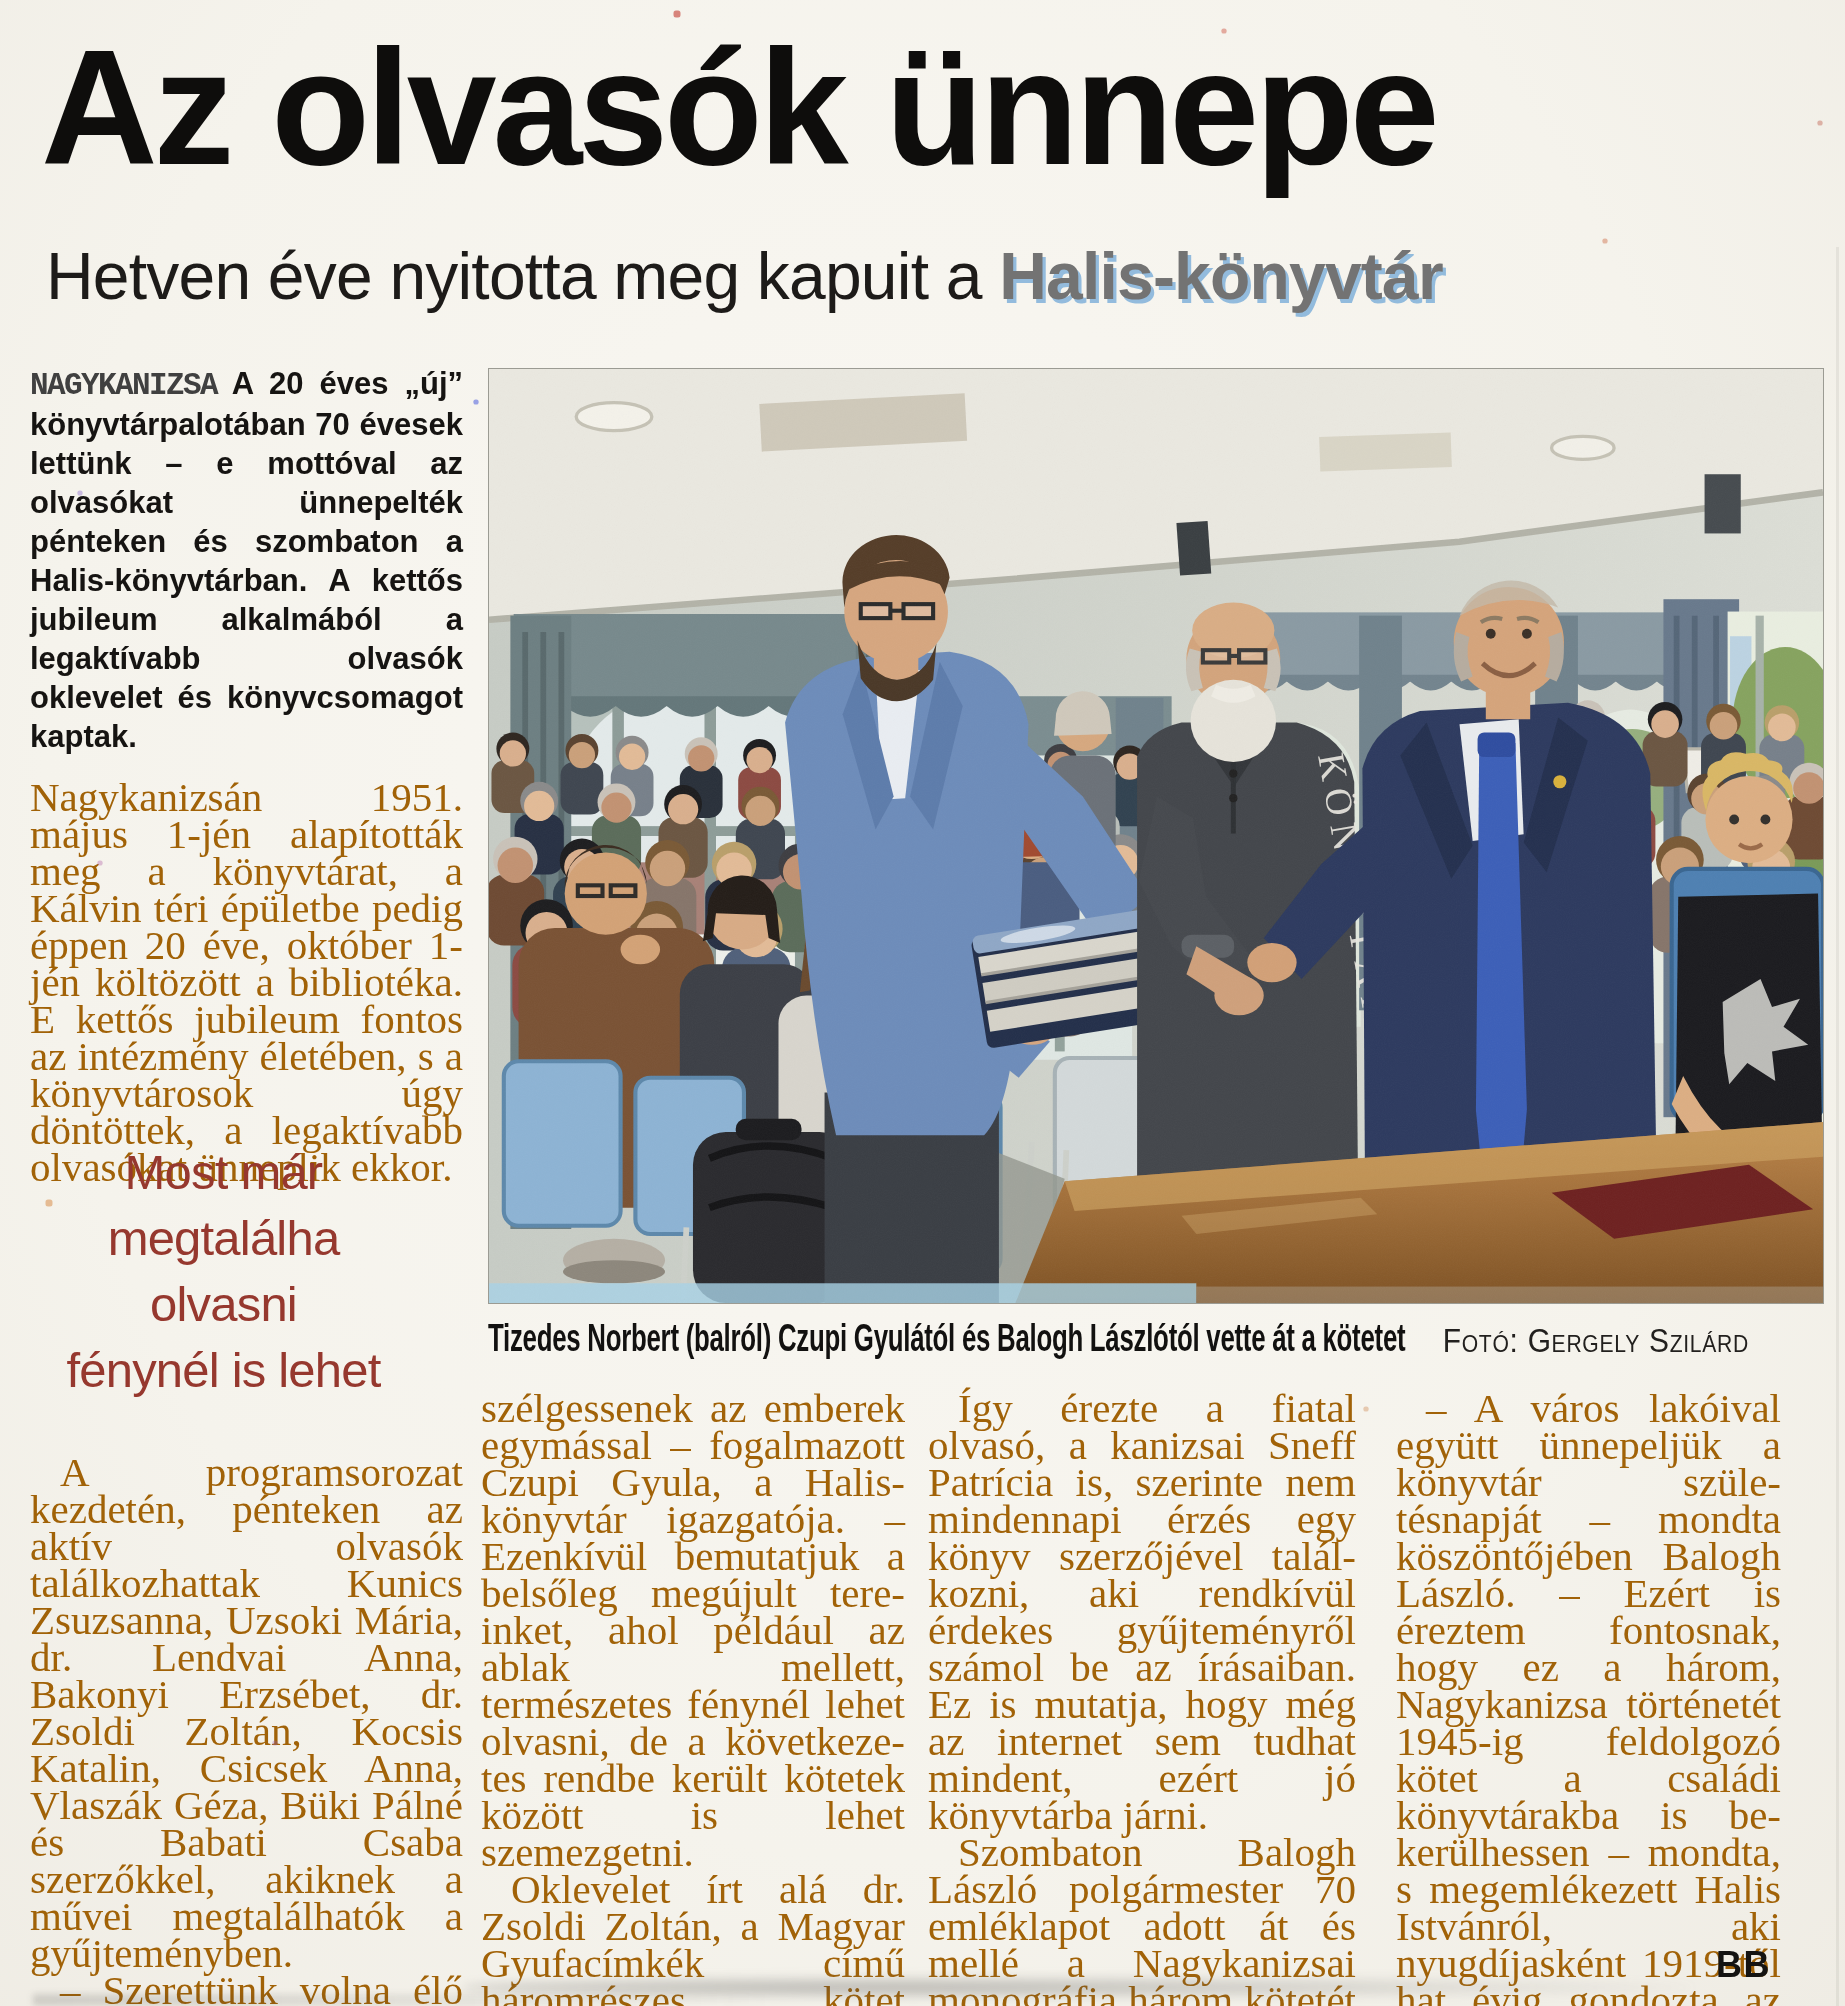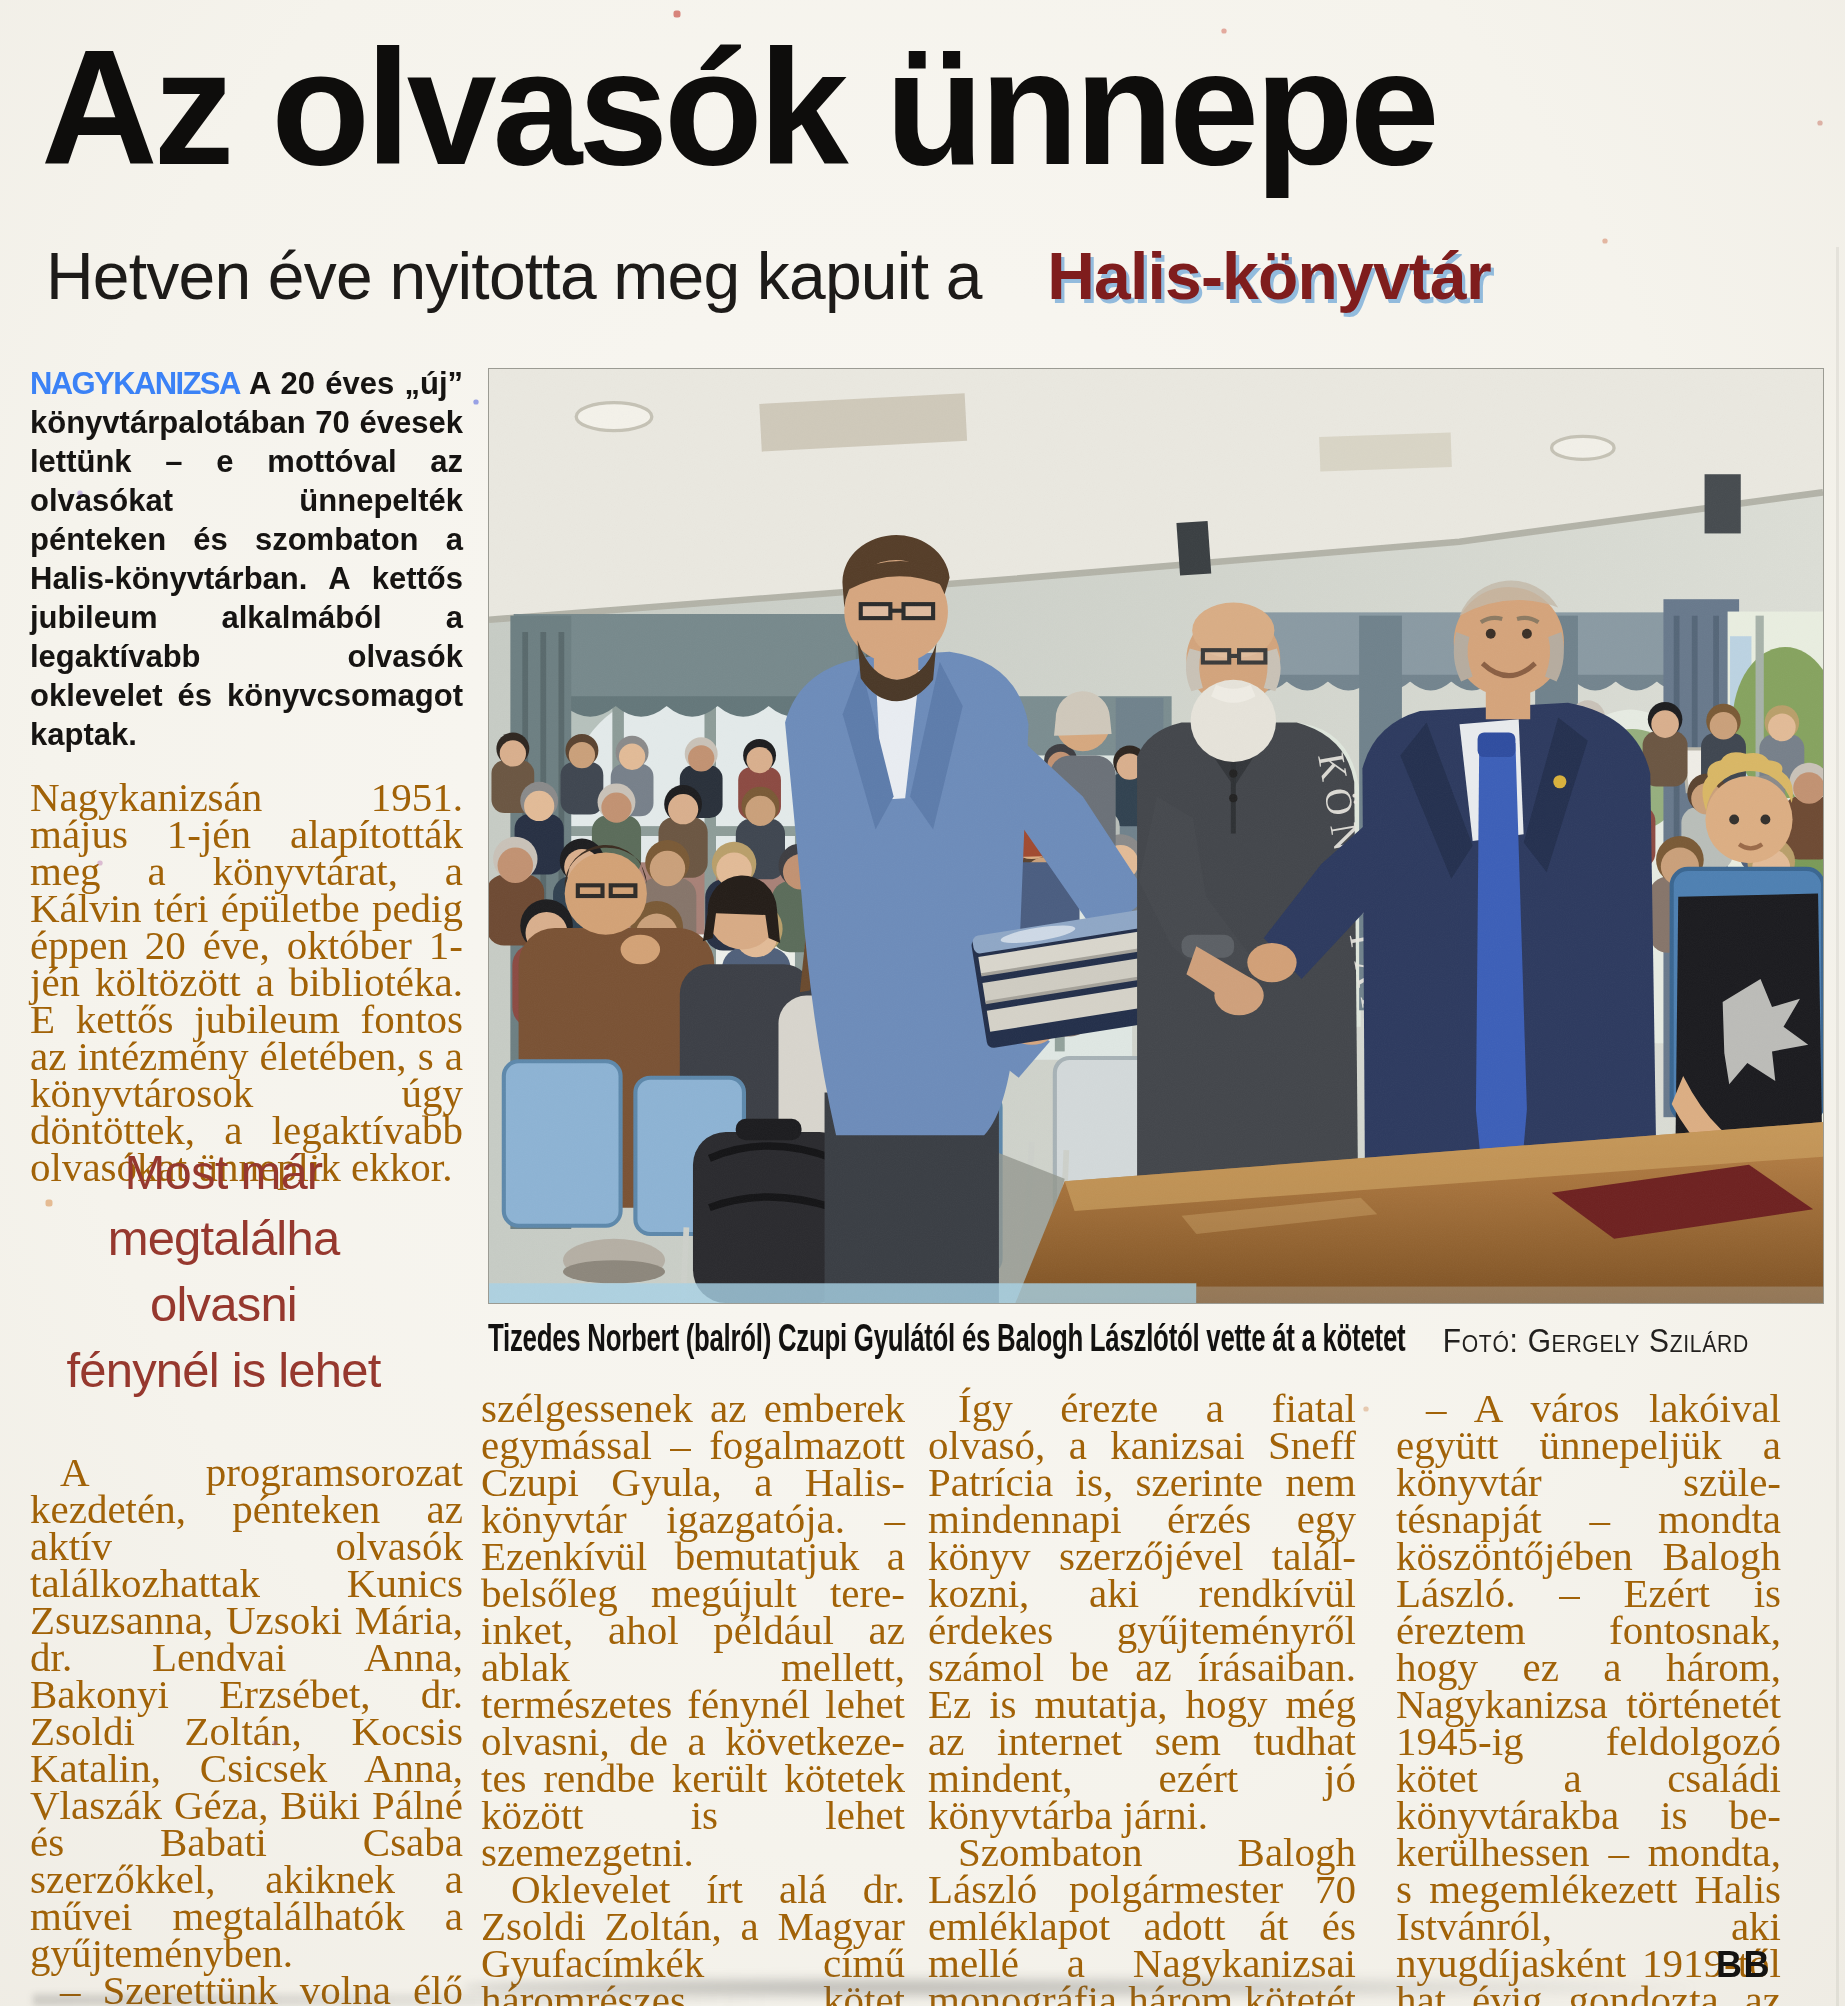--- a/index.html
+++ b/index.html
@@ -13,31 +13,30 @@
   .headline{
     left:41px;top:13px;width:1686px;
     font-size:164px;line-height:189px;font-weight:700;letter-spacing:-4.1px;
     color:#0e0d0c;white-space:nowrap;transform:scaleX(.985);transform-origin:0 0;
   }
   .subtitle{
     left:46px;top:237px;width:1727px;font-size:66px;line-height:79px;
     letter-spacing:-0.8px;color:#1d1b19;white-space:nowrap;
   }
   .subtitle b.hl{
-    color:#7f1d1d;font-weight:700;
+    color:#737373;font-weight:700;
     text-shadow:3.3px 4.1px 0 rgba(25,118,200,.45);
-    margin-left:48px;
   }
   
   .leftcol{left:30px;top:364px;width:433px;}
   .lead{
     position:absolute;top:0;left:0;width:100%;
     font-size:31px;line-height:39px;font-weight:700;text-align:justify;color:#161412;
   }
-  .lead .kicker{color:#3b82f6;letter-spacing:-1.6px;}
+  .lead .kicker{color:#404040;letter-spacing:-1.6px;font-family:Liberation Mono, monospace;}
   .serif{
     font-family:"Liberation Serif", serif;font-size:41px;line-height:37px;
     text-align:justify;color:#a16207;
   }
   .para2{position:absolute;top:415px;left:0;width:100%;}
   .pullquote{
     position:absolute;top:775px;left:0;width:100%;box-sizing:border-box;padding-right:46px;
     font-size:49px;line-height:66px;text-align:center;color:#96382e;font-weight:400;
     letter-spacing:-0.8px;
   }

